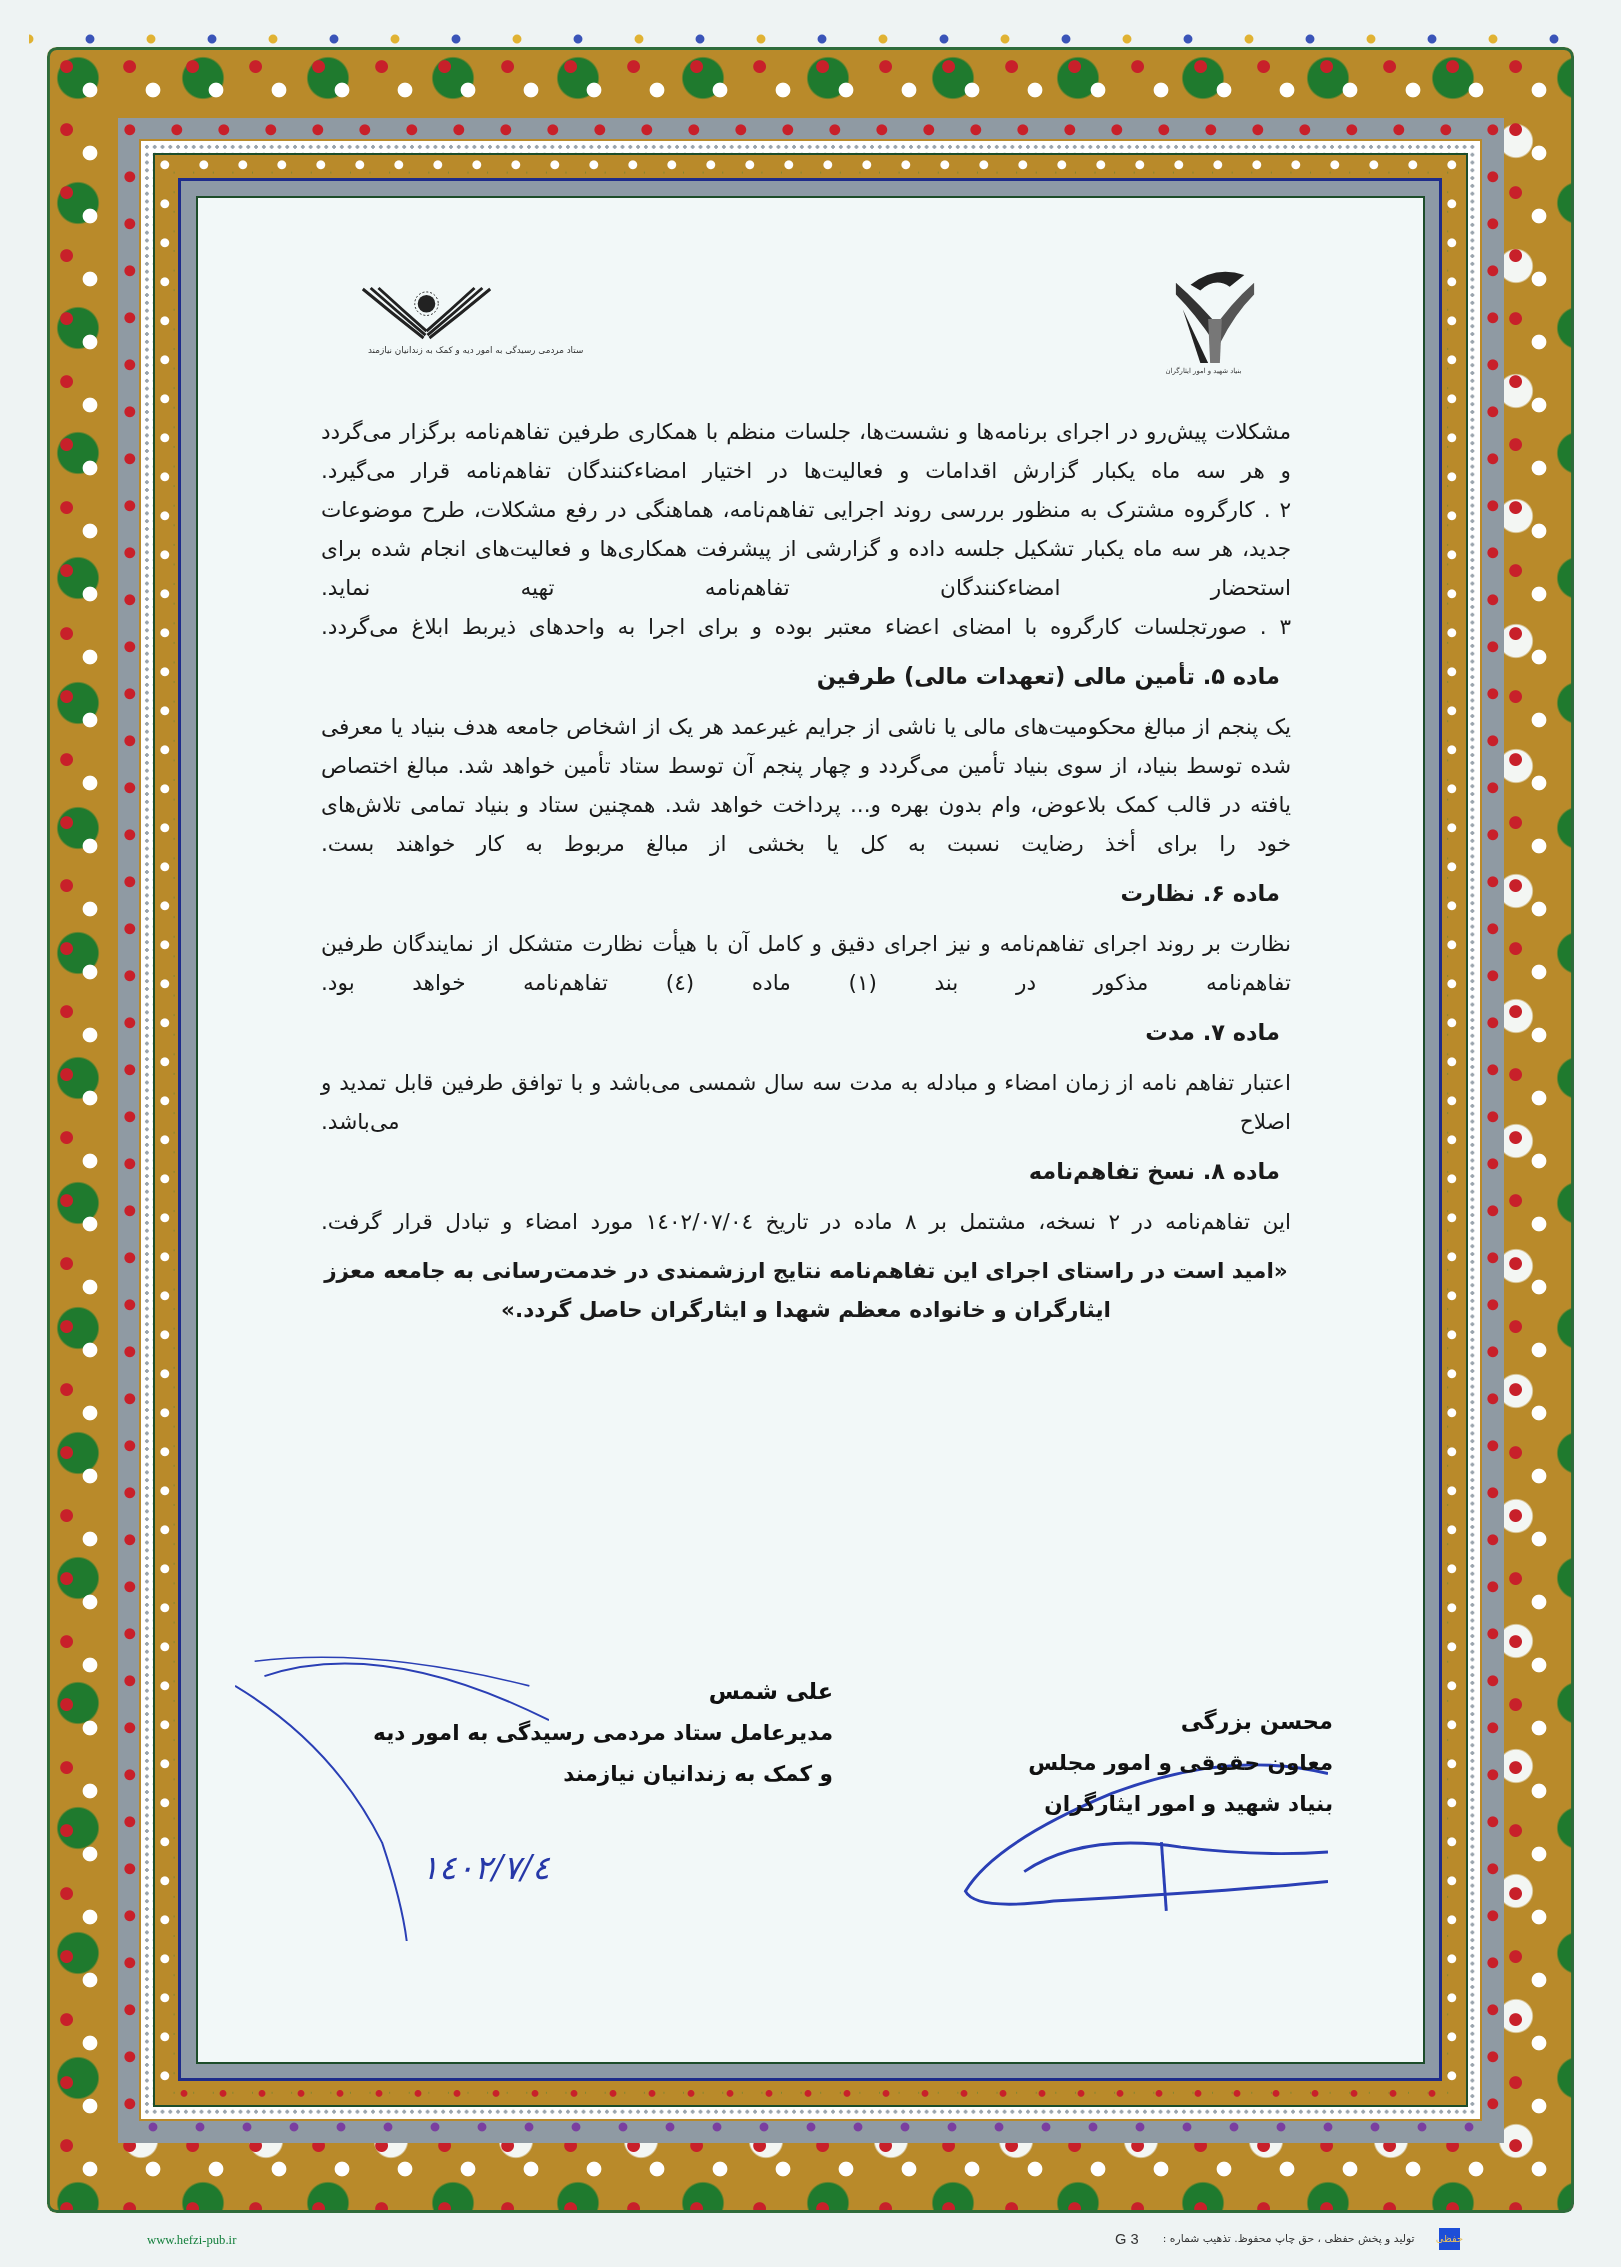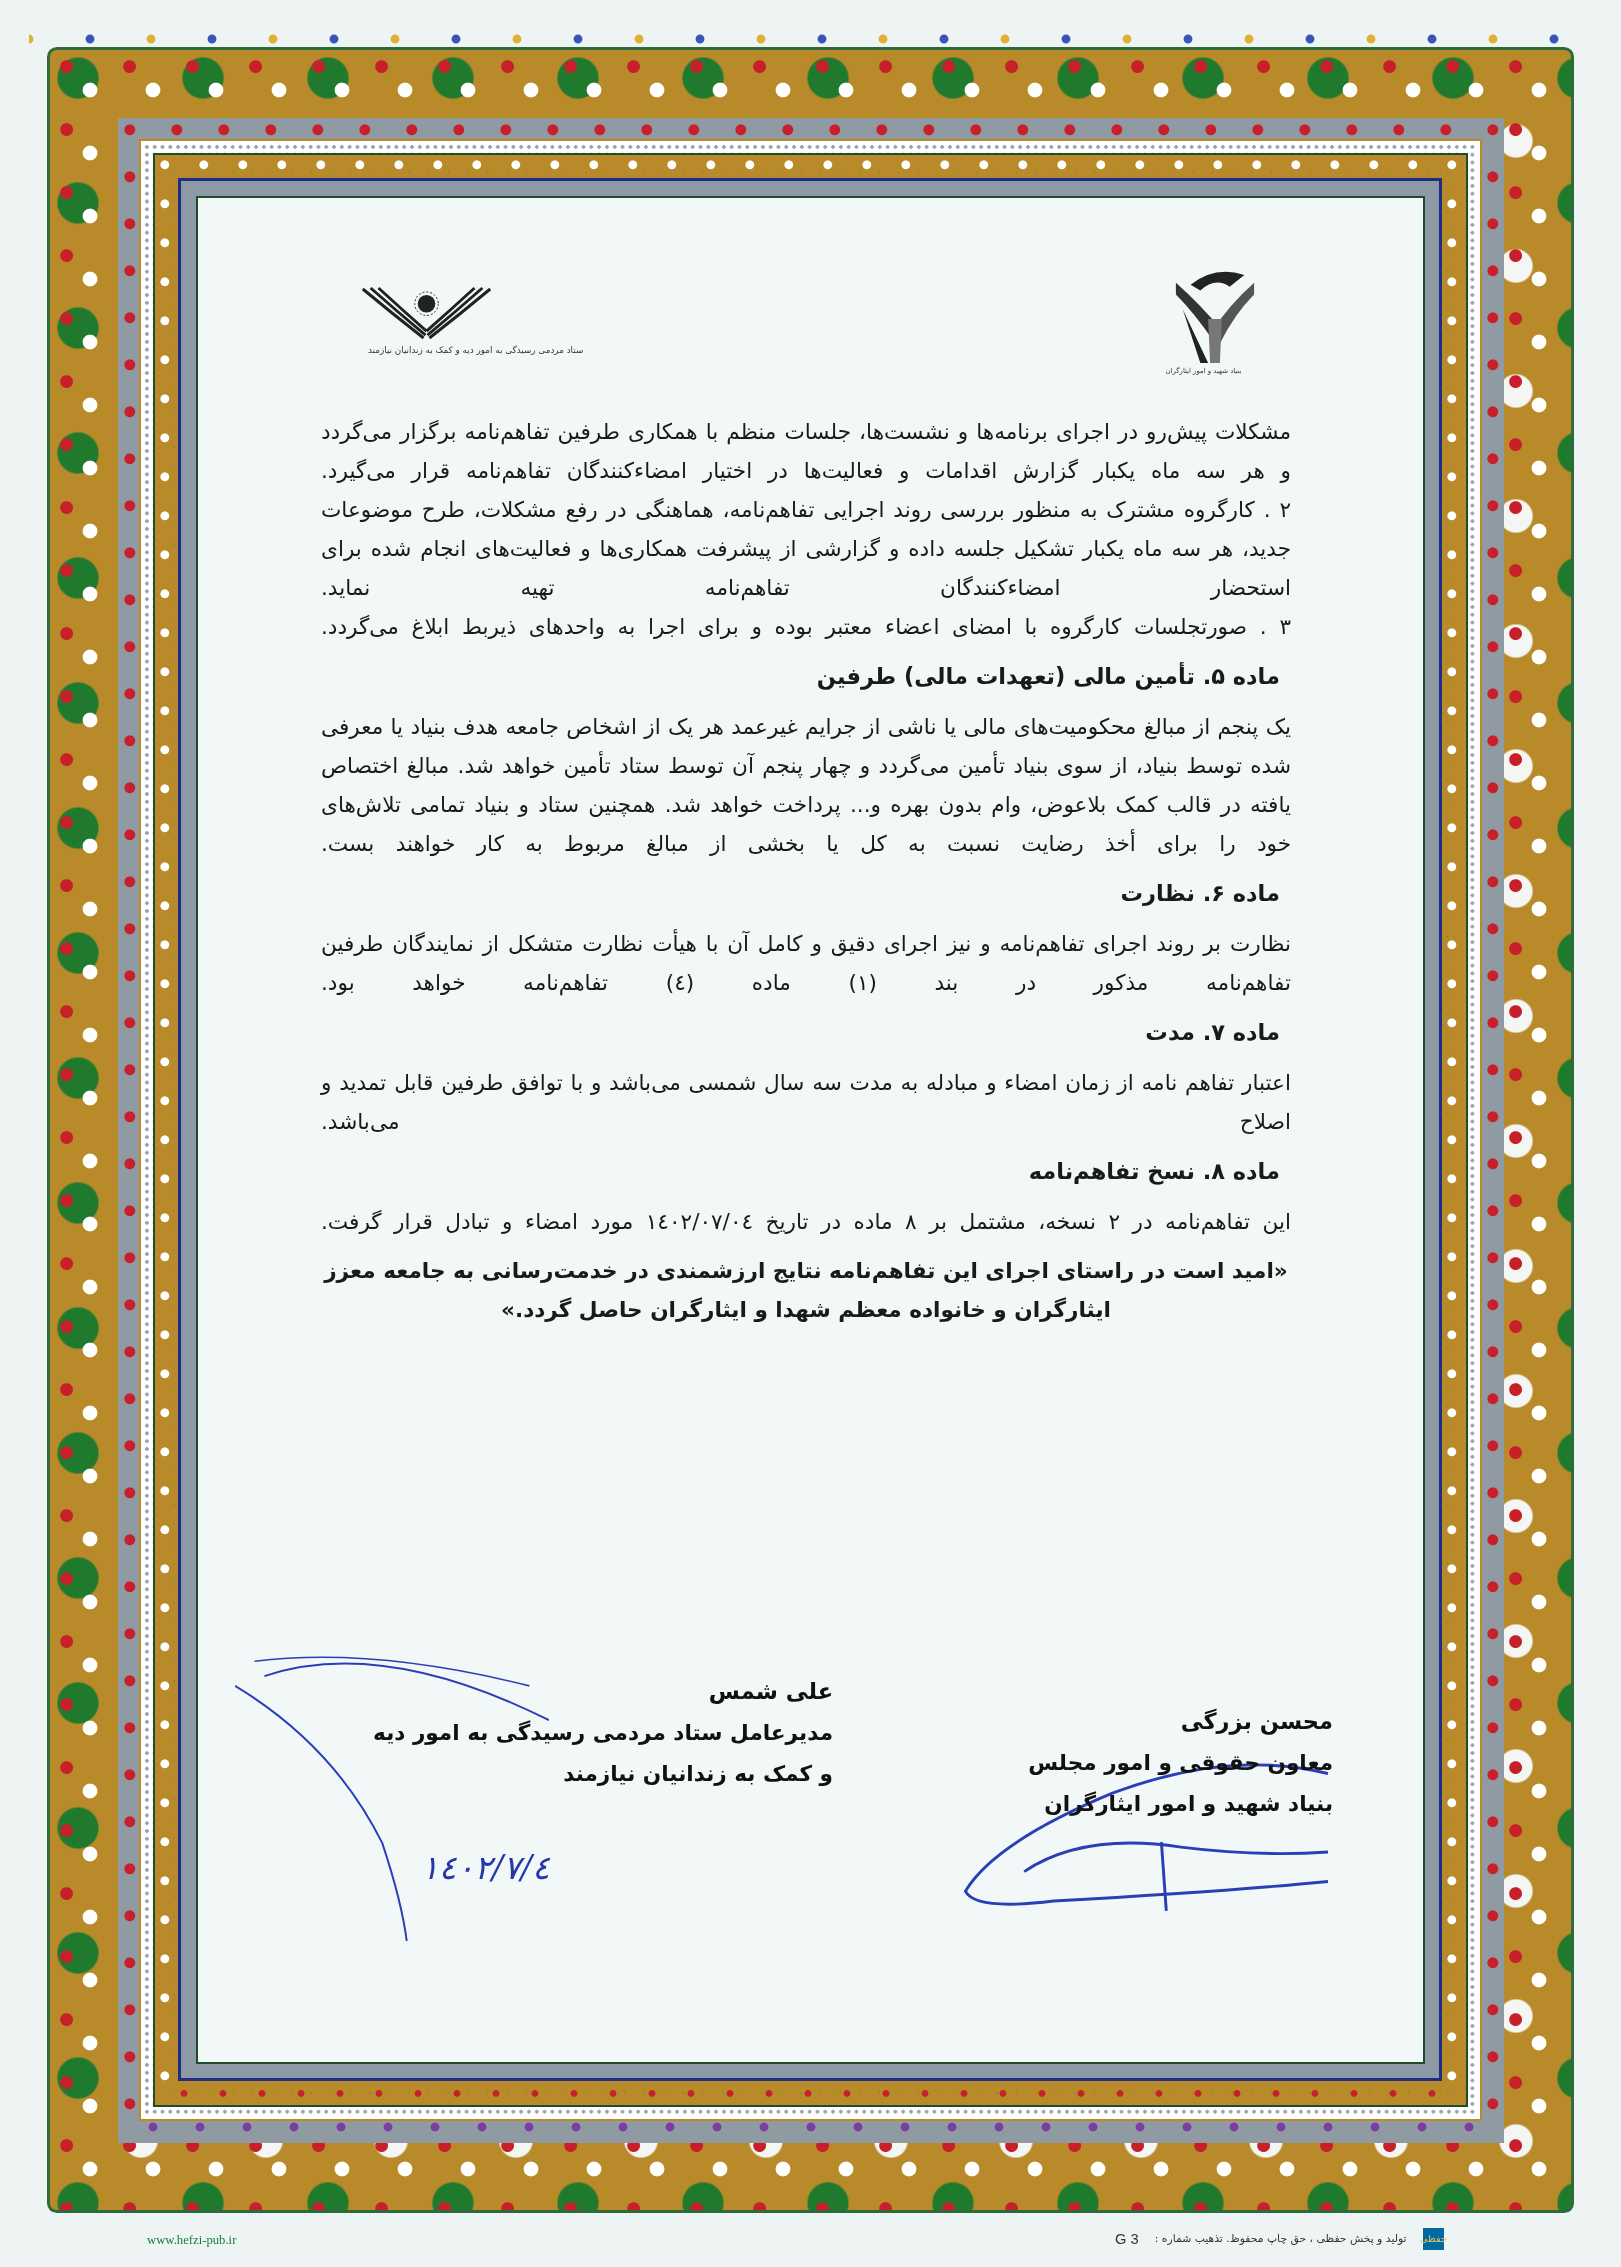--- a/index.html
+++ b/index.html
@@ -114,27 +114,27 @@
     }
     svg.signature { position: absolute; pointer-events: none; }
 
     
     .footer-left {
       position: absolute; left: 147px; top: 2233px;
       font-family: "Liberation Serif", serif; font-size: 12.7px; color: #15803d;
     }
     .footer-right {
       position: absolute; left: 1115px; top: 2227px; height: 23.5px;
-      display: flex; align-items: center; gap: 16px; direction: ltr;
+      display: flex; align-items: center; gap: 24px; direction: ltr;
       font-size: 11.8px; color: #333;
     }
     .footer-code { font-family: "Liberation Sans", sans-serif; font-size: 14.7px; }
     .footer-text { direction: rtl; font-family: "DejaVu Sans", sans-serif; font-size: 10.8px; }
     .publisher-mark {
-      width: 21.6px; height: 21.6px; background: #0369a1; color: #e8c060;
+      width: 21.6px; height: 21.6px; background: #1d4ed8; color: #e8c060;
       font-size: 9.8px; display: flex; align-items: center; justify-content: center;
     }
   </style>
 </head>
 <body>
 
 <div class="frame-tassels"></div>
 <div class="frame-outer"></div>
 <div class="frame-grey"></div>
 <div class="frame-pearl"></div>

